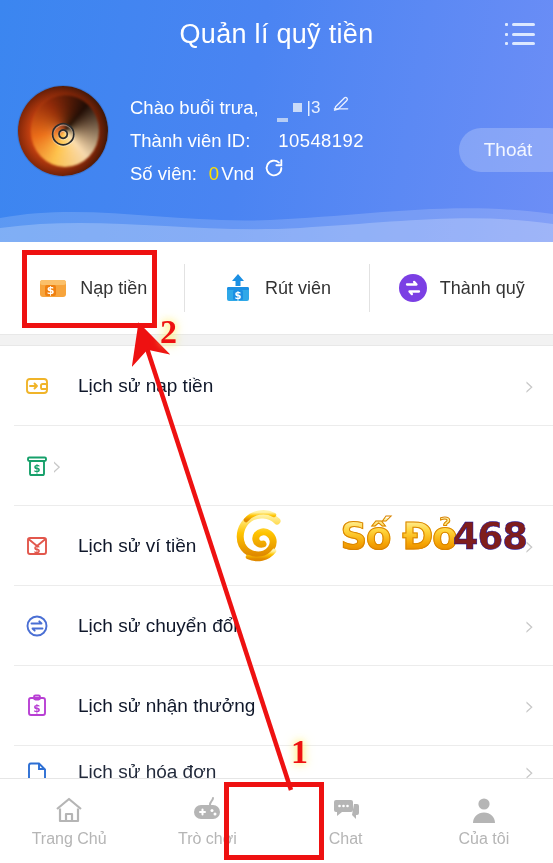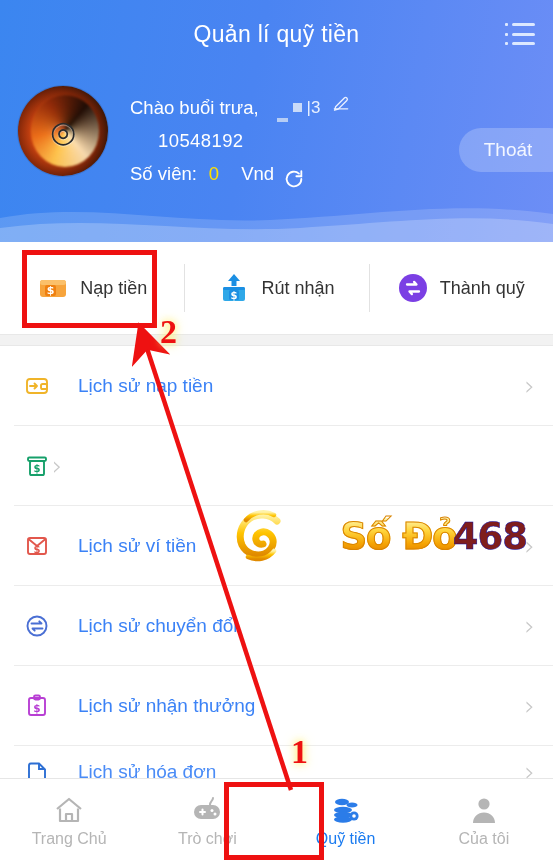--- a/index.html
+++ b/index.html
@@ -26,21 +26,21 @@
   }
   .titlebar {
     position: relative;
     height: 68px;
     display: flex;
     align-items: center;
     justify-content: center;
   }
   .title-text {
     color: #ffffff;
-    font-size: 23px;
+    font-size: 27px;
     letter-spacing: .3px;
     font-weight: 400;
   }
   .menu-icon {
     position: absolute;
     right: 18px;
     top: 21px;
     width: 30px; height: 26px;
     display: flex;
     flex-direction: column;
@@ -107,42 +107,42 @@
     text-shadow: 0 1px 1px rgba(255,255,255,.5);
     z-index: 3;
   }
   .info {
     margin-left: 22px;
     padding-top: 5px;
     color: #ffffff;
   }
   .info-line {
     display: flex;
-    align-items: flex-end;
+    align-items: flex-start;
     font-size: 18.5px;
     line-height: 33px;
     white-space: nowrap;
     color: #ffffff;
   }
   .greet-extra {
     display: inline-flex;
     align-items: center;
     gap: 5px;
     margin-left: 18px;
     font-size: 17px;
     color: #e8f0ff;
   }
   .tofu { display:inline-block; width: 9px; height: 9px; background: #c9daf8; }
   .tofu.small { width: 11px; height: 4px; background: #b6cdf5; align-self: flex-end; margin-bottom: 2px;}
   .pencil-icon { margin-left: 6px; display: inline-block; }
   .member-label { }
   .member-id { margin-left: 28px; letter-spacing: .4px; }
   .amount-label {}
   .amount-value { color: #ffe000; margin-left: 12px; font-weight: 400; }
-  .amount-unit { margin-left: 22px; }
+  .amount-unit { margin-left: 2px; }
   .refresh-icon { margin-left: 9px; display: inline-flex; align-items:center;}
 
   .logout-btn {
     position: absolute;
     right: -18px;
     top: 128px;
     width: 112px; height: 44px;
     border-radius: 22px;
     background: rgba(255,255,255,.22);
     color: #f2f6ff;
@@ -205,21 +205,21 @@
     content: "";
     position: absolute;
     left: 14px; right: 0; bottom: 0;
     height: 1px;
     background: #ececec;
   }
   .row .ricon { width: 30px; height: 30px; flex: 0 0 30px; }
   .row .rlabel {
     margin-left: 26px;
     font-size: 19px;
-    color: #3b82f6;
+    color: #0f172a;
     flex: 1;
   }
   .chev {
     color: #c8c8c8;
     font-size: 26px;
     line-height: 1;
     font-family: "DejaVu Sans", sans-serif;
     font-weight: 300;
   }
   .row.partial { height: 52px; overflow: hidden; }
@@ -346,20 +346,21 @@
             <span class="pencil-icon">
               <svg width="20" height="20" viewBox="0 0 24 24" fill="none" stroke="#e9f0ff" stroke-width="1.6" stroke-linecap="round">
                 <path d="M4 19h16"></path>
                 <path d="M5.5 16.5 16 6a2.1 2.1 0 0 1 3 3L8.5 19.5 4.5 20.5z"></path>
               </svg>
             </span>
           </span>
         </div>
 
         <div class="info-line">
+          <span class="member-label">Thành viên ID:</span>
           <span class="member-id">10548192</span>
         </div>
 
         <div class="info-line">
           <span class="amount-label">Số viên:</span>
           <span class="amount-value">0</span>
           <span class="amount-unit">Vnd</span>
           <span class="refresh-icon">
             <svg width="22" height="22" viewBox="0 0 24 24" fill="none" stroke="#ffffff" stroke-width="2" stroke-linecap="round">
               <path d="M20 12a8 8 0 1 1-2.6-5.9"></path>
@@ -396,21 +397,21 @@
     <div class="action">
       <span class="ico">
         <svg width="32" height="32" viewBox="0 0 32 32">
           <path d="M16 2 L22 9 H18.5 V14 H13.5 V9 H10 Z" fill="#1b8fe3"></path>
           <rect x="5" y="15" width="22" height="14" rx="2" fill="#2fa8e8"></rect>
           <rect x="5" y="15" width="22" height="3" rx="1.5" fill="#1b8fe3"></rect>
           <rect x="11" y="18" width="10" height="10" rx="1.5" fill="#1b8fe3"></rect>
           <text x="16" y="26.5" font-size="10" font-family="DejaVu Sans, sans-serif" font-weight="bold" fill="#ffffff" text-anchor="middle">$</text>
         </svg>
       </span>
-      <span class="action-label">Rút nhận</span>
+      <span class="action-label">Rút viên</span>
     </div>
 
     <div class="action">
       <span class="ico">
         <svg width="32" height="32" viewBox="0 0 32 32">
           <circle cx="16" cy="16" r="14" fill="#7b3fe4"></circle>
           <path d="M10 12.5h9.5l-2.4-2.6M22 19.5h-9.5l2.4 2.6" stroke="#ffffff" stroke-width="2.3" fill="none" stroke-linecap="round" stroke-linejoin="round"></path>
         </svg>
       </span>
       <span class="action-label">Thành quỹ</span>
@@ -532,35 +533,33 @@
           <path d="M19 11c0-4 3-4 3-7" fill="none" stroke="#b5b5b5" stroke-width="2" stroke-linecap="round"></path>
           <rect x="8" y="17" width="7" height="2" rx="1" fill="#ffffff"></rect>
           <rect x="10.5" y="14.5" width="2" height="7" rx="1" fill="#ffffff"></rect>
           <circle cx="21" cy="16.5" r="1.5" fill="#ffffff"></circle>
           <circle cx="24" cy="20" r="1.5" fill="#ffffff"></circle>
         </svg>
       </span>
       <span class="navlabel">Trò chơi</span>
     </div>
 
-    <div class="navitem active">
+
+    <div class="navitem">
       <span class="navico">
         <svg width="32" height="32" viewBox="0 0 32 32">
-          <ellipse cx="12" cy="8" rx="7" ry="3.2" fill="#2b7ce8"></ellipse>
-          <ellipse cx="22" cy="11" rx="5.5" ry="2.6" fill="#2b7ce8"></ellipse>
-          <ellipse cx="13" cy="16" rx="9" ry="3.2" fill="#2b7ce8"></ellipse>
-          <ellipse cx="13" cy="21" rx="9" ry="3.2" fill="#2b7ce8"></ellipse>
-          <ellipse cx="13" cy="25.5" rx="9" ry="3.2" fill="#2b7ce8"></ellipse>
-          <circle cx="24" cy="22" r="4.6" fill="#2b7ce8"></circle>
-          <circle cx="24" cy="22" r="1.8" fill="#ffffff"></circle>
-        </svg>
-      </span>
-      <span class="navlabel">Quỹ tiền</span>
-    </div>
-
+          <path d="M4 8a2 2 0 0 1 2-2h15a2 2 0 0 1 2 2v8a2 2 0 0 1-2 2h-9l-5 4v-4H6a2 2 0 0 1-2-2z" fill="#b5b5b5"></path>
+          <path d="M24 10h3a2 2 0 0 1 2 2v7a2 2 0 0 1-2 2h-1v4l-4-4" fill="#b5b5b5"></path>
+          <circle cx="9.5" cy="12" r="1.3" fill="#ffffff"></circle>
+          <circle cx="13.5" cy="12" r="1.3" fill="#ffffff"></circle>
+          <circle cx="17.5" cy="12" r="1.3" fill="#ffffff"></circle>
+        </svg>
+      </span>
+      <span class="navlabel">Chat</span>
+    </div>
 
     <div class="navitem">
       <span class="navico">
         <svg width="32" height="32" viewBox="0 0 32 32">
           <circle cx="16" cy="10" r="5.6" fill="#b5b5b5"></circle>
           <path d="M5 29c0-6.2 4.9-10.5 11-10.5S27 22.8 27 29z" fill="#b5b5b5"></path>
         </svg>
       </span>
       <span class="navlabel">Của tôi</span>
     </div>

